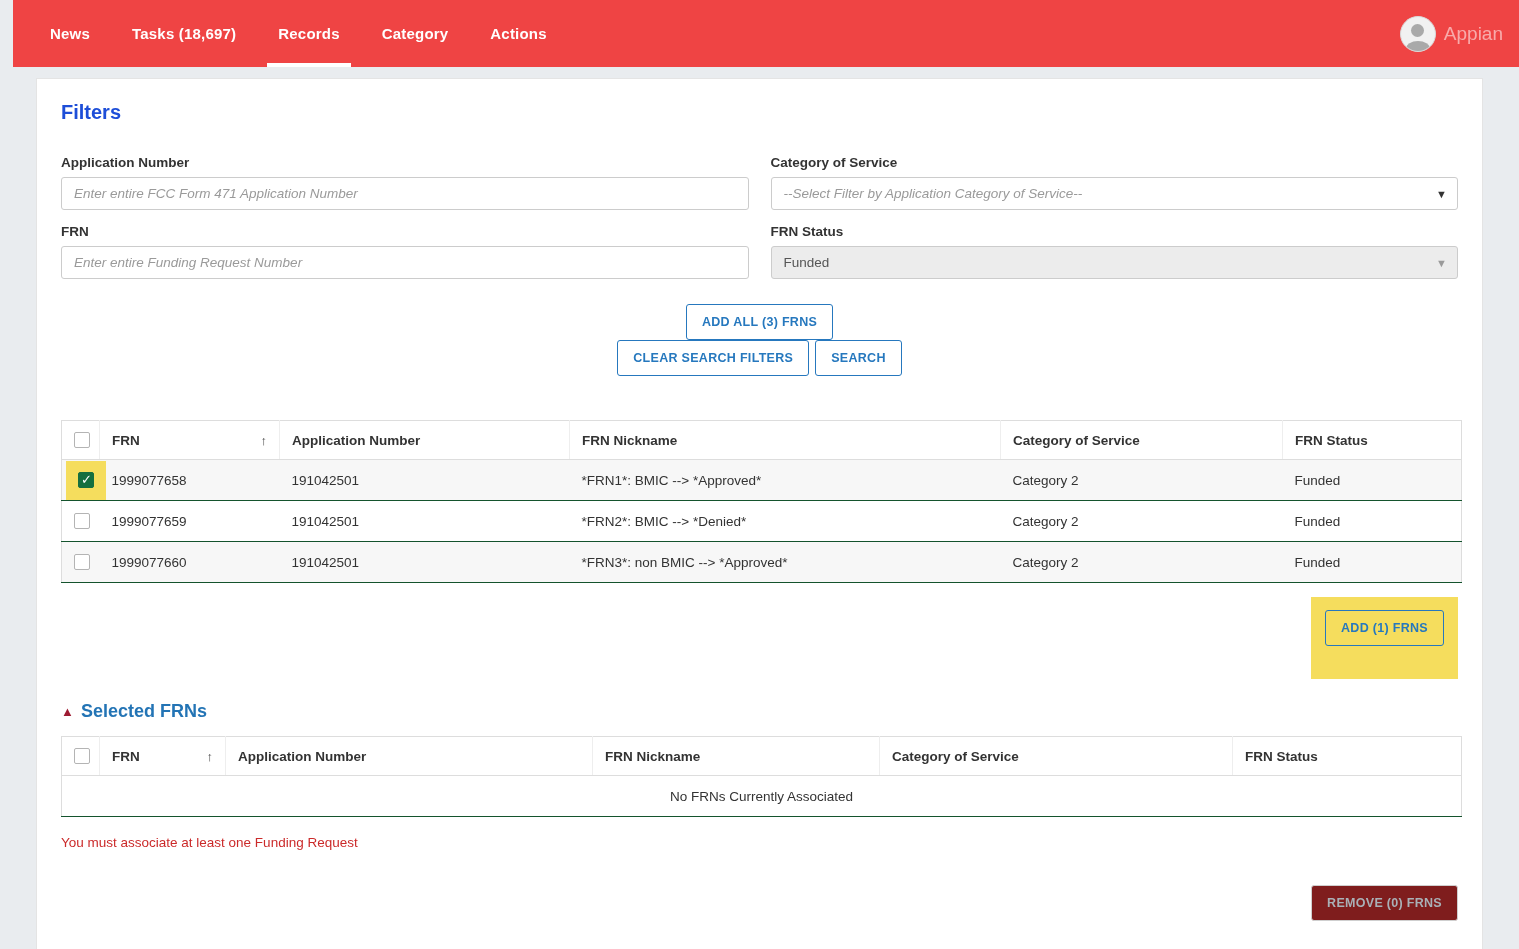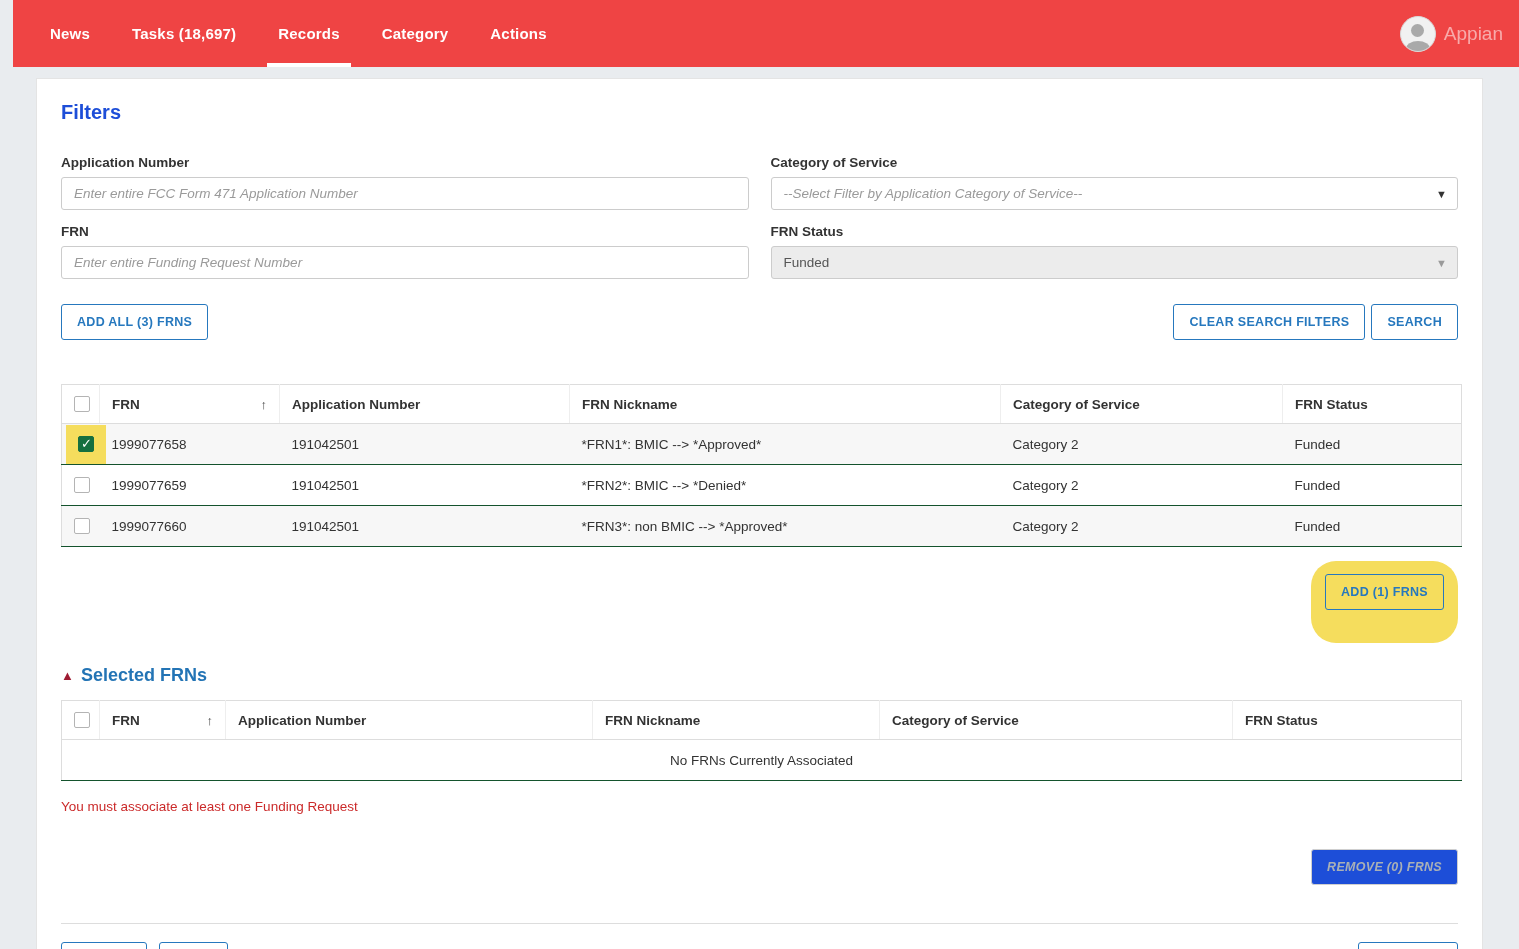--- a/index.html
+++ b/index.html
@@ -73,22 +73,22 @@
   .select-box.disabled .value{ color:#555; }
   .select-box.disabled .caret{ color:#9a9a9a; }
 
   
   .btn{
     display:inline-block; border:1px solid #2678be; color:#2678be; background:#fff;
     font-size:12.5px; font-weight:700; letter-spacing:.3px; padding:10px 15px;
     border-radius:3px; cursor:pointer; text-transform:uppercase; white-space:nowrap;
     font-family:"Liberation Sans", sans-serif;
   }
-  .btn.disabled{ border-color:#cfcfcf; color:#a9b0b6; background:#1d4ed8; cursor:default;font-style:italic; }
-  .actions-row{ display:flex; align-items:center; margin:25px 0 44px; }
+  .btn.disabled{ border-color:#cfcfcf; color:#a9b0b6; background:#7f1d1d; cursor:default; }
+  .actions-row{ display:flex; align-items:center; margin:25px 10px 44px;flex-direction:column; }
   .actions-row .spacer{ flex:1; }
   .actions-row .right-group{ display:flex; gap:6px; }
 
   
   table.grid{ width:100%; border-collapse:collapse; border:1px solid #ddd; table-layout:fixed; }
   table.grid th{
     height:39px; padding:0 12px; text-align:left; font-size:13.5px; font-weight:700;
     color:#333; background:#fff; border-bottom:1px solid #ddd; border-right:1px solid #eee;
   }
   table.grid th:last-child{ border-right:none; }
@@ -110,21 +110,21 @@
   }
   .hl-box{
     display:inline-flex; align-items:center; justify-content:center;
     width:40px; height:39px; background:#f5dd5d; margin-left:-8px;
   }
 
   
   .add-frns-row{ display:flex; justify-content:flex-end; margin-top:14px; }
   .yellow-block{
     width:147px; height:82px; background:#f5dd5d;
-    display:flex; justify-content:center; align-items:flex-start; padding-top:13px;border-radius:25px;
+    display:flex; justify-content:center; align-items:flex-start; padding-top:13px;
   }
   .yellow-block .btn{ background:transparent; }
 
   
   .selected-heading{ display:flex; align-items:center; gap:7px; margin:22px 0 14px; }
   .warn-triangle{ color:#9e1b32; font-size:13px; line-height:1; }
   .selected-heading .title{ color:#2374b5; font-size:18px; font-weight:700; }
   td.empty-cell{ text-align:center; height:84px; color:#333; font-size:13.5px; }
   .validation-msg{ margin-top:18px; color:#cb2a2a; font-size:13.5px; }
   .remove-row{ display:flex; justify-content:flex-end; margin-top:35px; }

